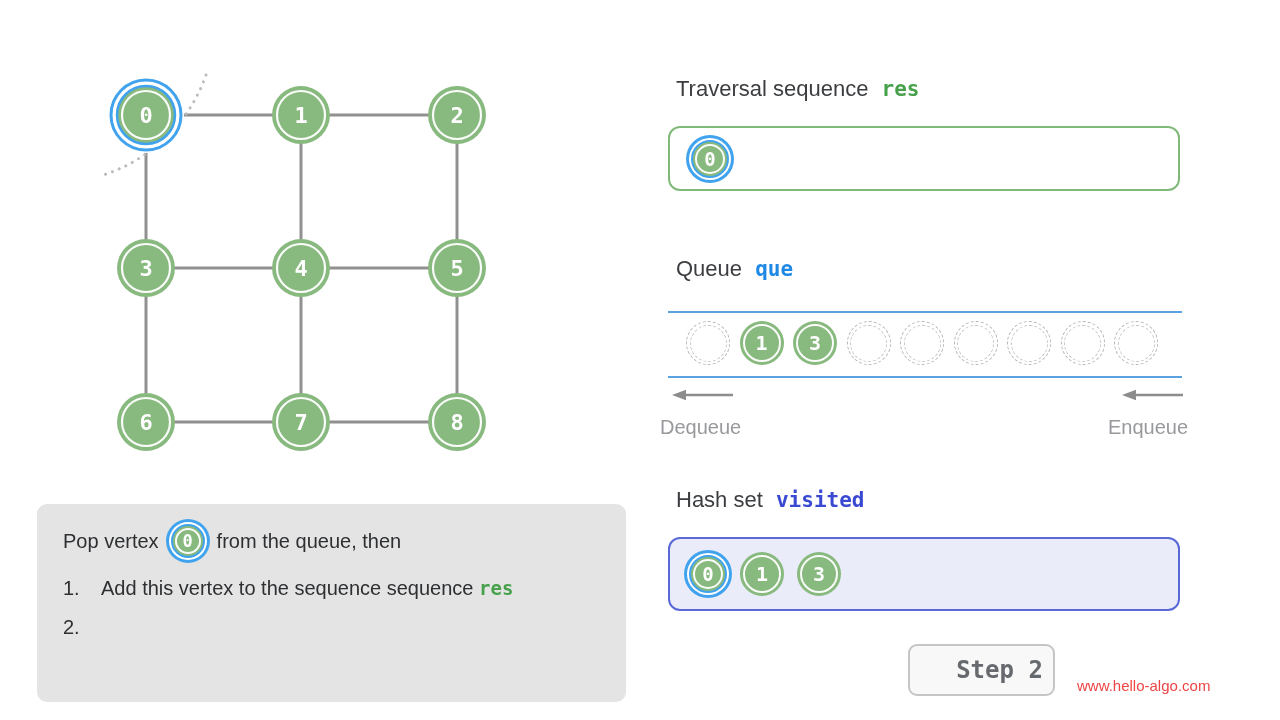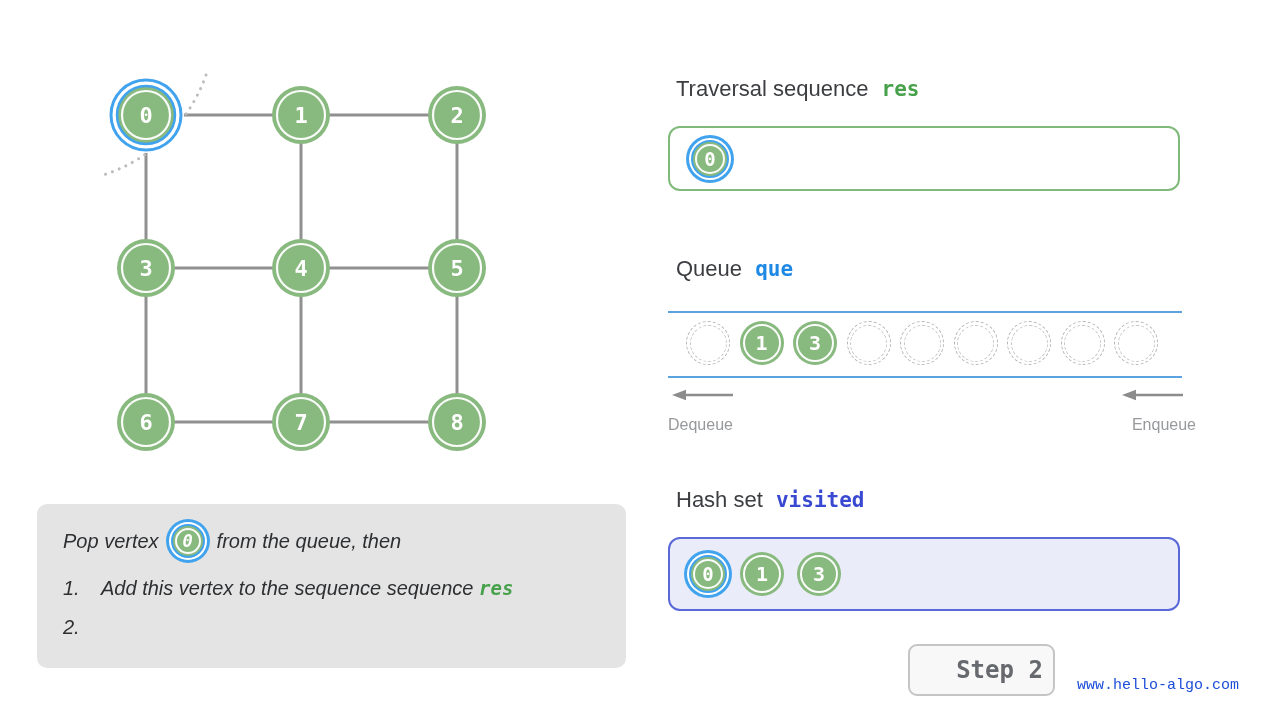--- a/index.html
+++ b/index.html
@@ -35,45 +35,45 @@
              background:#fff; border:2px solid #80ba7b; border-radius:12px;
              display:flex; align-items:center; padding-left:21px; gap:13px; }
 
   
   .q-line { position:absolute; left:668px; width:514px; height:2px; background:#5aa2e0; }
   .q-slots { position:absolute; left:686px; top:321px; display:flex; gap:9.5px; }
   .slot { width:44px; height:44px; border-radius:50%; border:1.6px dashed #b3b3b3;
           position:relative; flex:none; }
   .slot::after { content:""; position:absolute; inset:2.5px; border-radius:50%;
                  border:1.4px dashed #c4c4c4; }
-  .flow-label { position:absolute; top:416px; font-size:16px; color:#97999c;margin-left:8px; }
+  .flow-label { position:absolute; top:416px; font-size:20px; color:#97999c; }
 
   
   .vis-box { position:absolute; left:668px; top:537px; width:512px; height:74px;
              background:#eaedf9; border:2px solid #5a68d8; border-radius:12px;
              display:flex; align-items:center; padding-left:19px; gap:13px; }
 
   
-  .note { position:absolute; left:37px; top:504px; width:589px; height:164px;
+  .note { position:absolute; left:37px; top:504px; width:589px; height:198px;
           background:#e4e4e5; border-radius:10px; padding:12px 18px 0 26px;
-          color:#2d2f31; font-size:20px;font-style:italic; }
+          color:#2d2f31; font-size:20px; }
   .note code { font-family:"DejaVu Sans Mono", monospace; font-weight:bold; font-size:19px; }
   .note-line1 { display:flex; align-items:center; gap:12px; height:46px; margin-top:2px; }
   .note-item { display:flex; margin-top:10px; line-height:29px; }
   .note-item .num { width:38px; flex:none; }
   .iline { display:block; }
 
   
   .step-btn { position:absolute; left:908px; top:644px; width:147px; height:52px;
               background:#f8f8f9; border:2px solid #c5c5c5; border-radius:9px;
               display:flex; align-items:center; justify-content:center;
               font-family:"DejaVu Sans Mono", monospace; font-weight:bold;
               font-size:24px; color:#66696d; cursor:pointer;padding-left:36px; }
   .watermark { position:absolute; left:1077px; top:677px;
-               font-family:Liberation Mono, monospace; font-size:15px; color:#1d4ed8; }
+               font-family:Liberation Sans, sans-serif; font-size:15px; color:#ef4444; }
 </style>
 </head>
 <body>
 
 <svg id="graph" class="abs" style="left:0;top:0" width="560" height="500" viewBox="0 0 560 500">
     <line x1="146" y1="115" x2="301" y2="115" stroke="#909090" stroke-width="3"></line>
     <line x1="301" y1="115" x2="457" y2="115" stroke="#909090" stroke-width="3"></line>
     <line x1="146" y1="115" x2="146" y2="268" stroke="#909090" stroke-width="3"></line>
     <line x1="301" y1="115" x2="301" y2="268" stroke="#909090" stroke-width="3"></line>
     <line x1="457" y1="115" x2="457" y2="268" stroke="#909090" stroke-width="3"></line>

